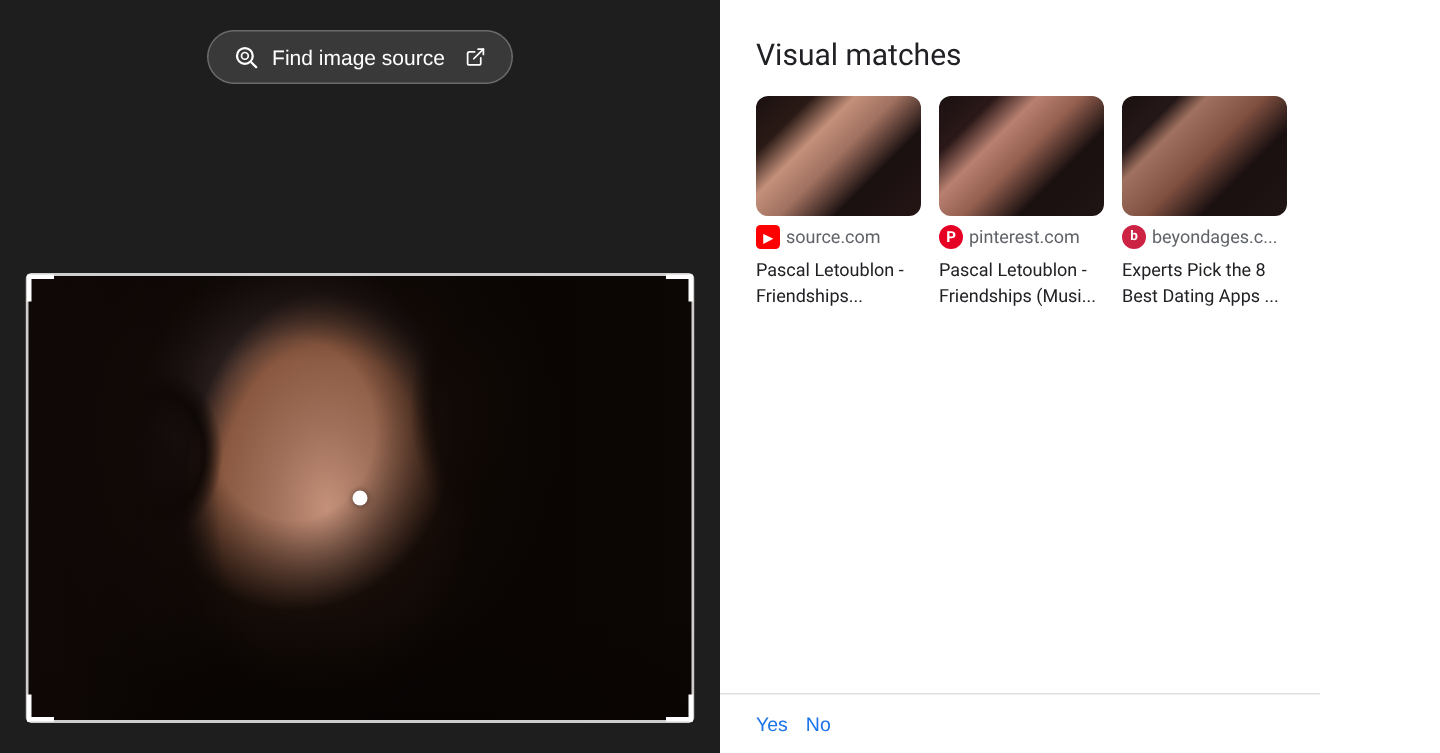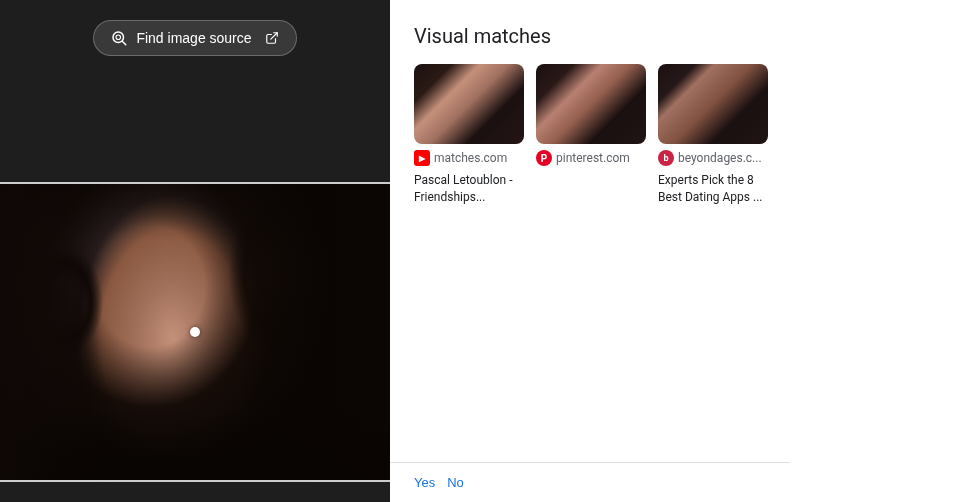--- a/index.html
+++ b/index.html
@@ -6,21 +6,21 @@
     body {
       width: 960px;
       height: 502px;
       display: flex;
       font-family: 'Roboto', Arial, sans-serif;
       overflow: hidden;
     }
 
     
     .left-panel {
-      width: 390px;
+      width: 480px;
       height: 502px;
       background: #1e1e1e;
       display: flex;
       flex-direction: column;
       align-items: center;
       justify-content: space-between;
       padding: 20px 0 20px 0;
       position: relative;
     }
 
@@ -352,31 +352,32 @@
 <div class="right-panel">
 
   <h2 class="visual-matches-title">Visual matches</h2>
 
   <div class="matches-grid">
 
     <div class="match-card">
       <div class="match-thumb thumb1"></div>
       <div class="match-source">
         <span class="source-icon youtube-icon">▶</span>
-        <span>matches.com</span>
+        <span>source.com</span>
       </div>
       <div class="match-title">Pascal Letoublon - Friendships...</div>
     </div>
 
     <div class="match-card">
       <div class="match-thumb thumb2"></div>
       <div class="match-source">
         <span class="source-icon pinterest-icon">P</span>
         <span>pinterest.com</span>
       </div>
+      <div class="match-title">Pascal Letoublon - Friendships (Musi...</div>
     </div>
 
     <div class="match-card">
       <div class="match-thumb thumb3"></div>
       <div class="match-source">
         <span class="beyondages-icon">b</span>
         <span>beyondages.c...</span>
       </div>
       <div class="match-title">Experts Pick the 8 Best Dating Apps ...</div>
     </div>

